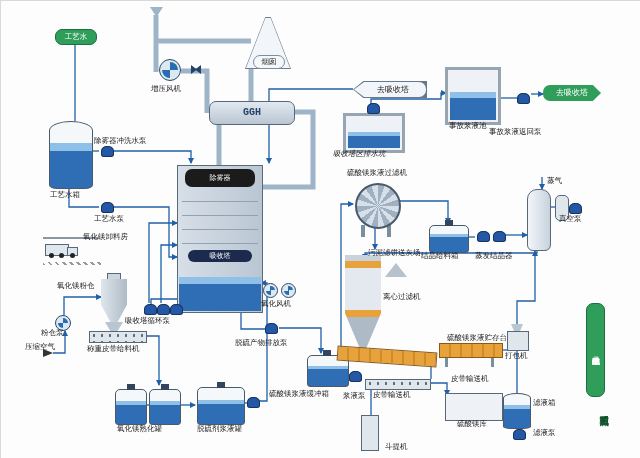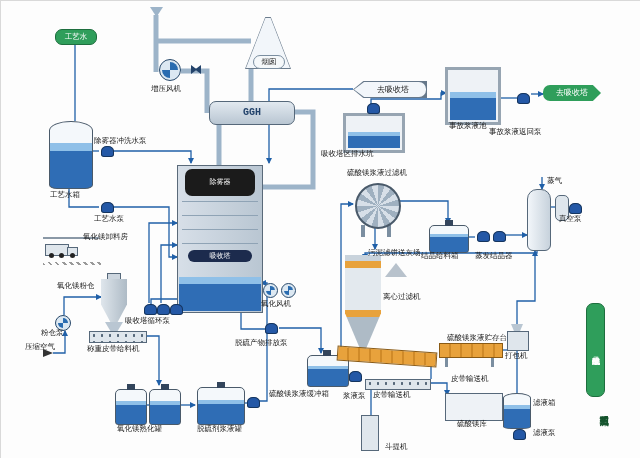--- a/index.html
+++ b/index.html
@@ -146,21 +146,21 @@
   <div class="abs" style="left:244px;top:16px;width:46px;height:52px;z-index:4;
               clip-path:polygon(44% 0,56% 0,100% 100%,0 100%);background:#6b7c8d;">
     <div class="abs" style="inset:1px;clip-path:polygon(44% 0,56% 0,100% 100%,0 100%);background:#f2f6fa;"></div>
   </div>
   <div class="abs ctr" style="left:252px;top:54px;width:30px;height:12px;background:#f5f8fa;border:1px solid #7b8ea0;z-index:5;">
     <span class="lbl" style="position:static;">烟囱</span>
   </div>
 
   <div class="abs" style="left:176px;top:164px;width:84px;height:146px;border:1px solid #5a6a7a;z-index:4;
               background:linear-gradient(90deg,#d7dfe8,#b9c6d2);">
-    <div class="abs ctr" style="left:8%;top:3px;width:84%;height:27px;background:#1b1b1b;">
+    <div class="abs ctr" style="left:8%;top:3px;width:84%;height:18px;background:#1b1b1b;">
       <span class="lbl lblw" style="position:static;font-size:7px;">除雾器</span>
     </div>
     <div class="abs" style="left:4px;top:22px;right:4px;height:60px;
                 background:repeating-linear-gradient(180deg,transparent 0 13px,#8fa3b5 13px 14px);"></div>
     <div class="abs ctr" style="left:12%;top:84px;width:76%;height:12px;background:#1c2b4d;">
       <span class="lbl lblw" style="position:static;font-size:7px;">吸收塔</span>
     </div>
     <div class="water" style="left:1px;right:1px;bottom:1px;height:34px;"></div>
   </div>
 
@@ -173,21 +173,21 @@
   <div class="fan" style="left:280px;top:282px;width:13px;height:13px;"></div>
   <div class="lbl" style="left:260px;top:299px;">氧化风机</div>
 
   <div class="pump" style="left:264px;top:322px;"></div>
   <div class="lbl" style="left:234px;top:338px;">脱硫产物排放泵</div>
 
   <div class="wall" style="left:342px;top:112px;width:56px;height:34px;">
     <div class="water" style="left:2px;right:2px;bottom:2px;height:16px;"></div>
   </div>
   <div class="pump" style="left:366px;top:102px;"></div>
-  <div class="lbl" style="left:320px;top:149px;">吸收塔区排水坑</div>
+  <div class="lbl" style="left:332px;top:149px;font-style:italic;">吸收塔区排水坑</div>
 
   <div class="abs" style="left:352px;top:80px;width:74px;height:17px;z-index:5;
               clip-path:polygon(0 50%,14% 0,100% 0,100% 100%,14% 100%);background:#66788a;">
     <div class="abs ctr" style="inset:1px;clip-path:polygon(0 50%,14% 0,100% 0,100% 100%,14% 100%);background:#f2f6fa;">
       <span class="lbl" style="position:static;font-size:8px;padding-left:6px;">去吸收塔</span>
     </div>
   </div>
 
   <div class="wall" style="left:444px;top:66px;width:50px;height:52px;">
     <div class="water" style="left:2px;right:2px;bottom:2px;height:28px;"></div>

